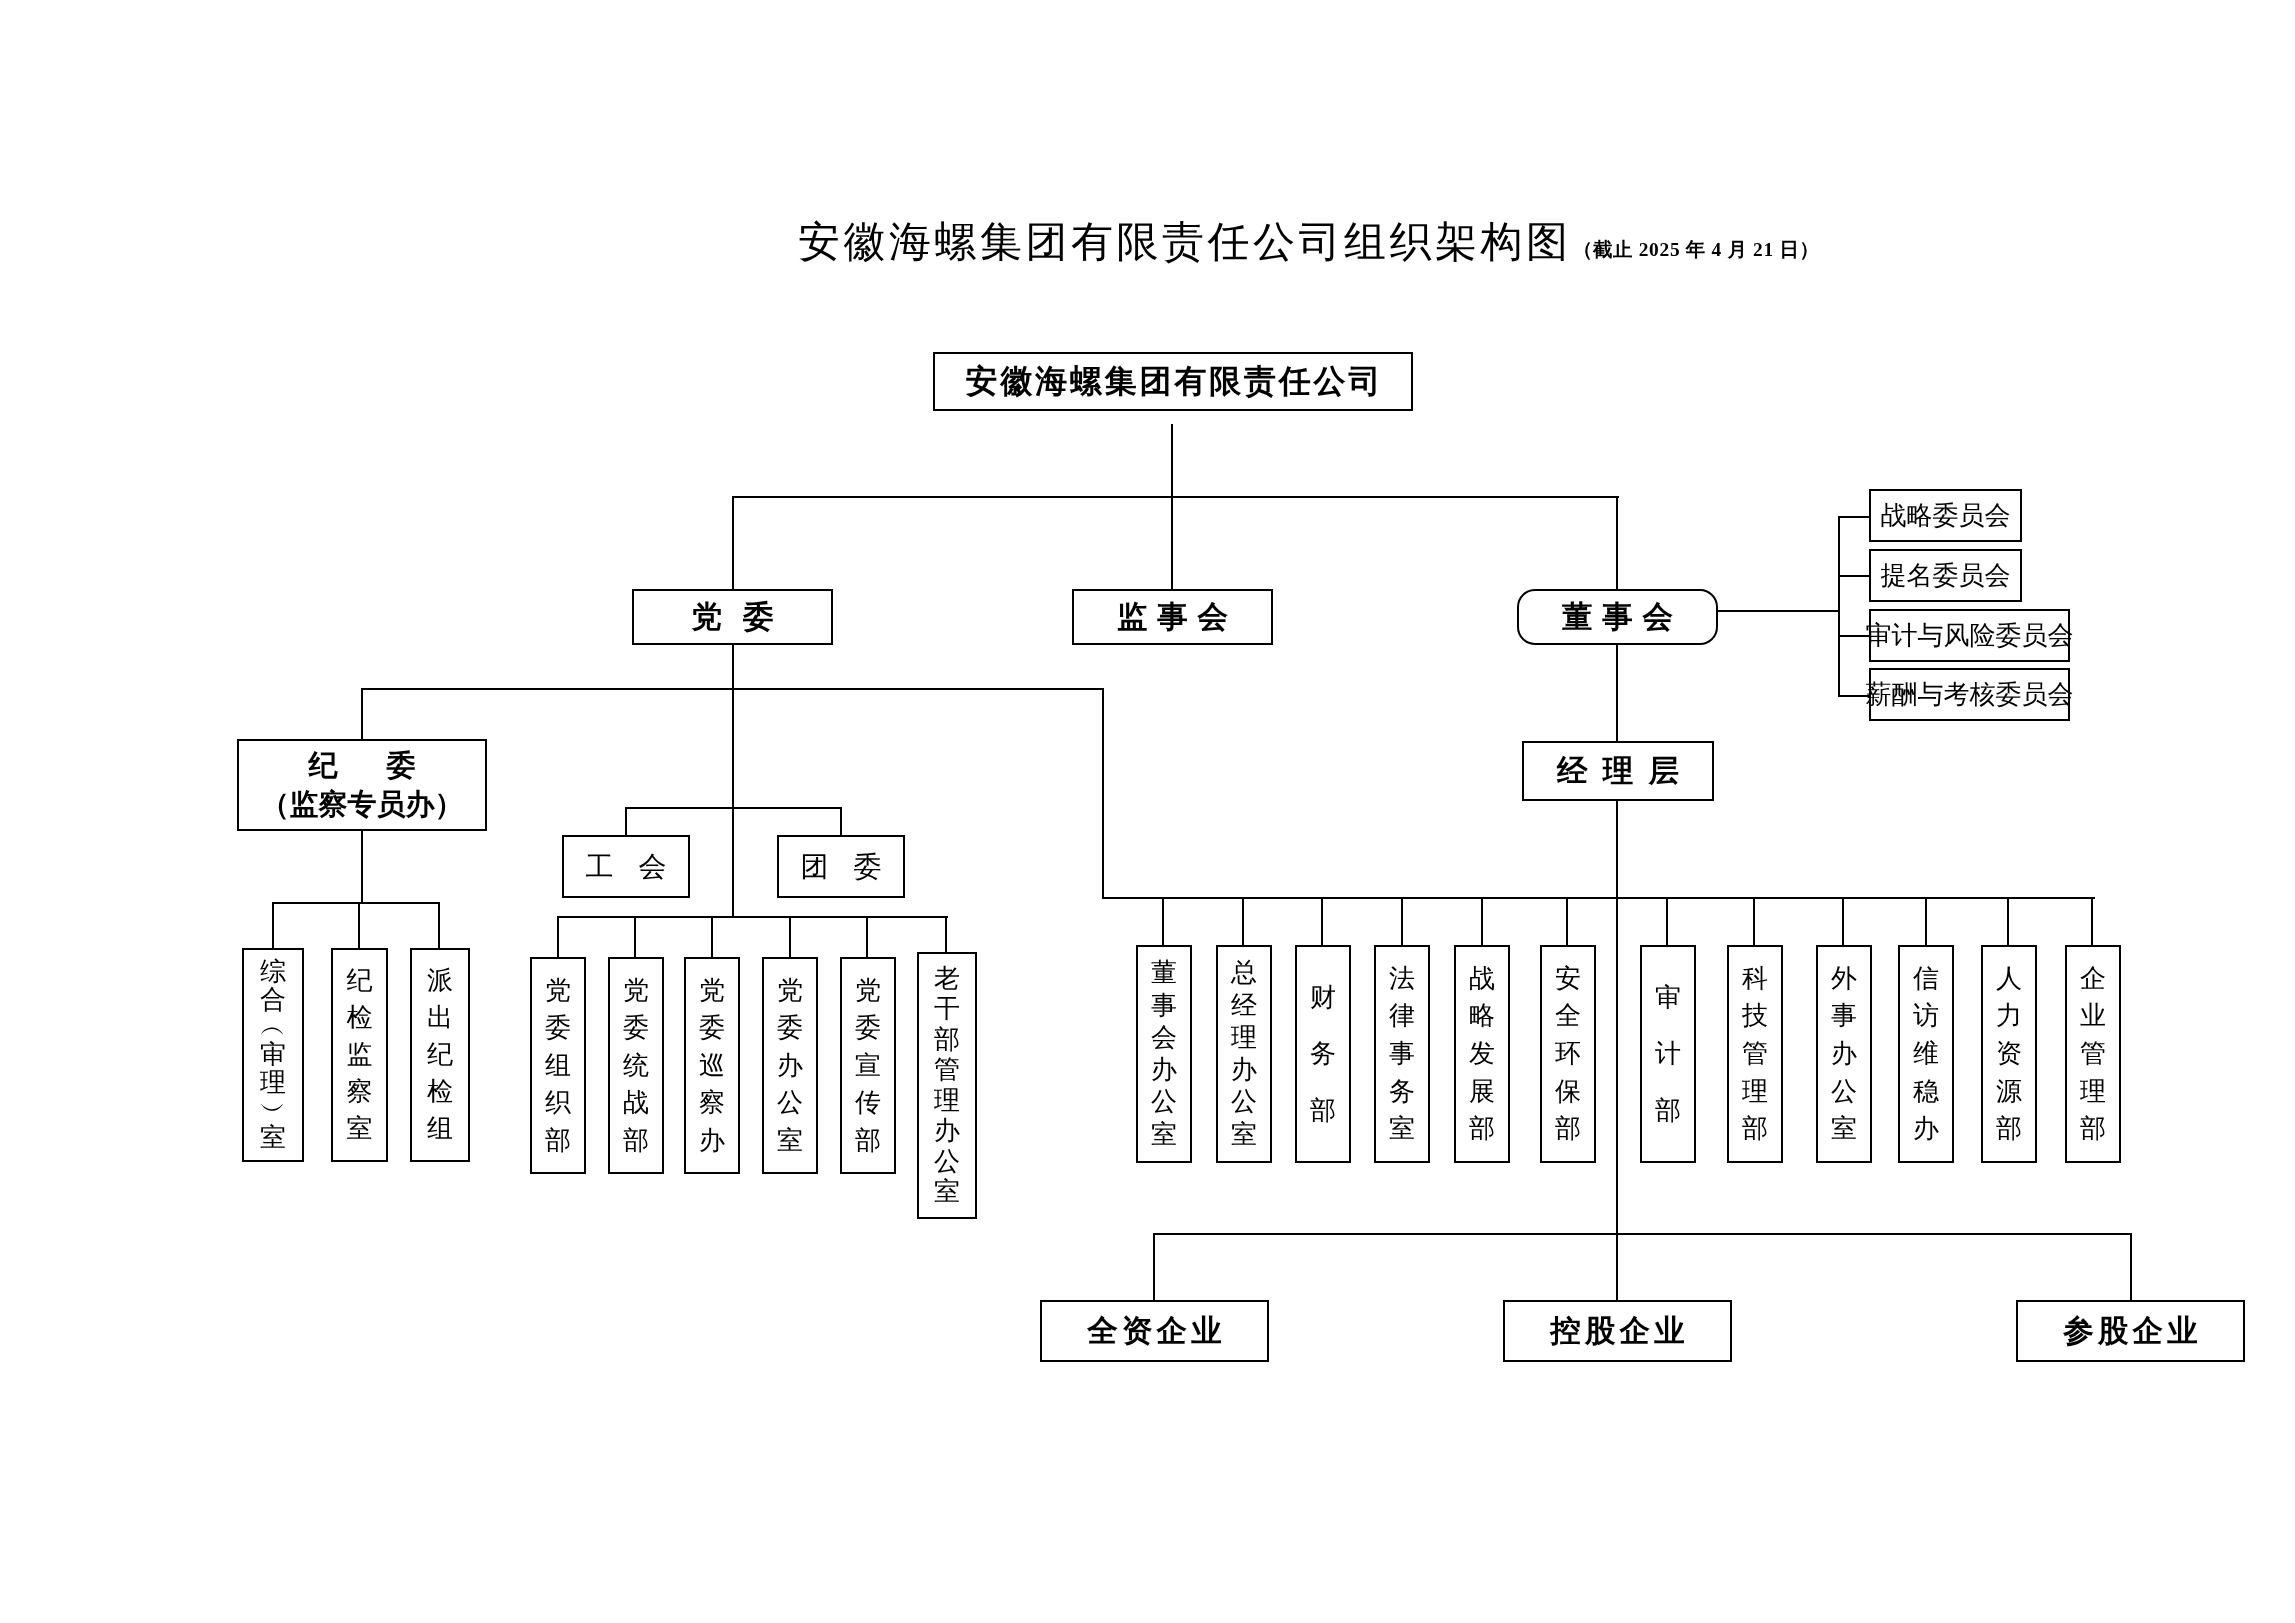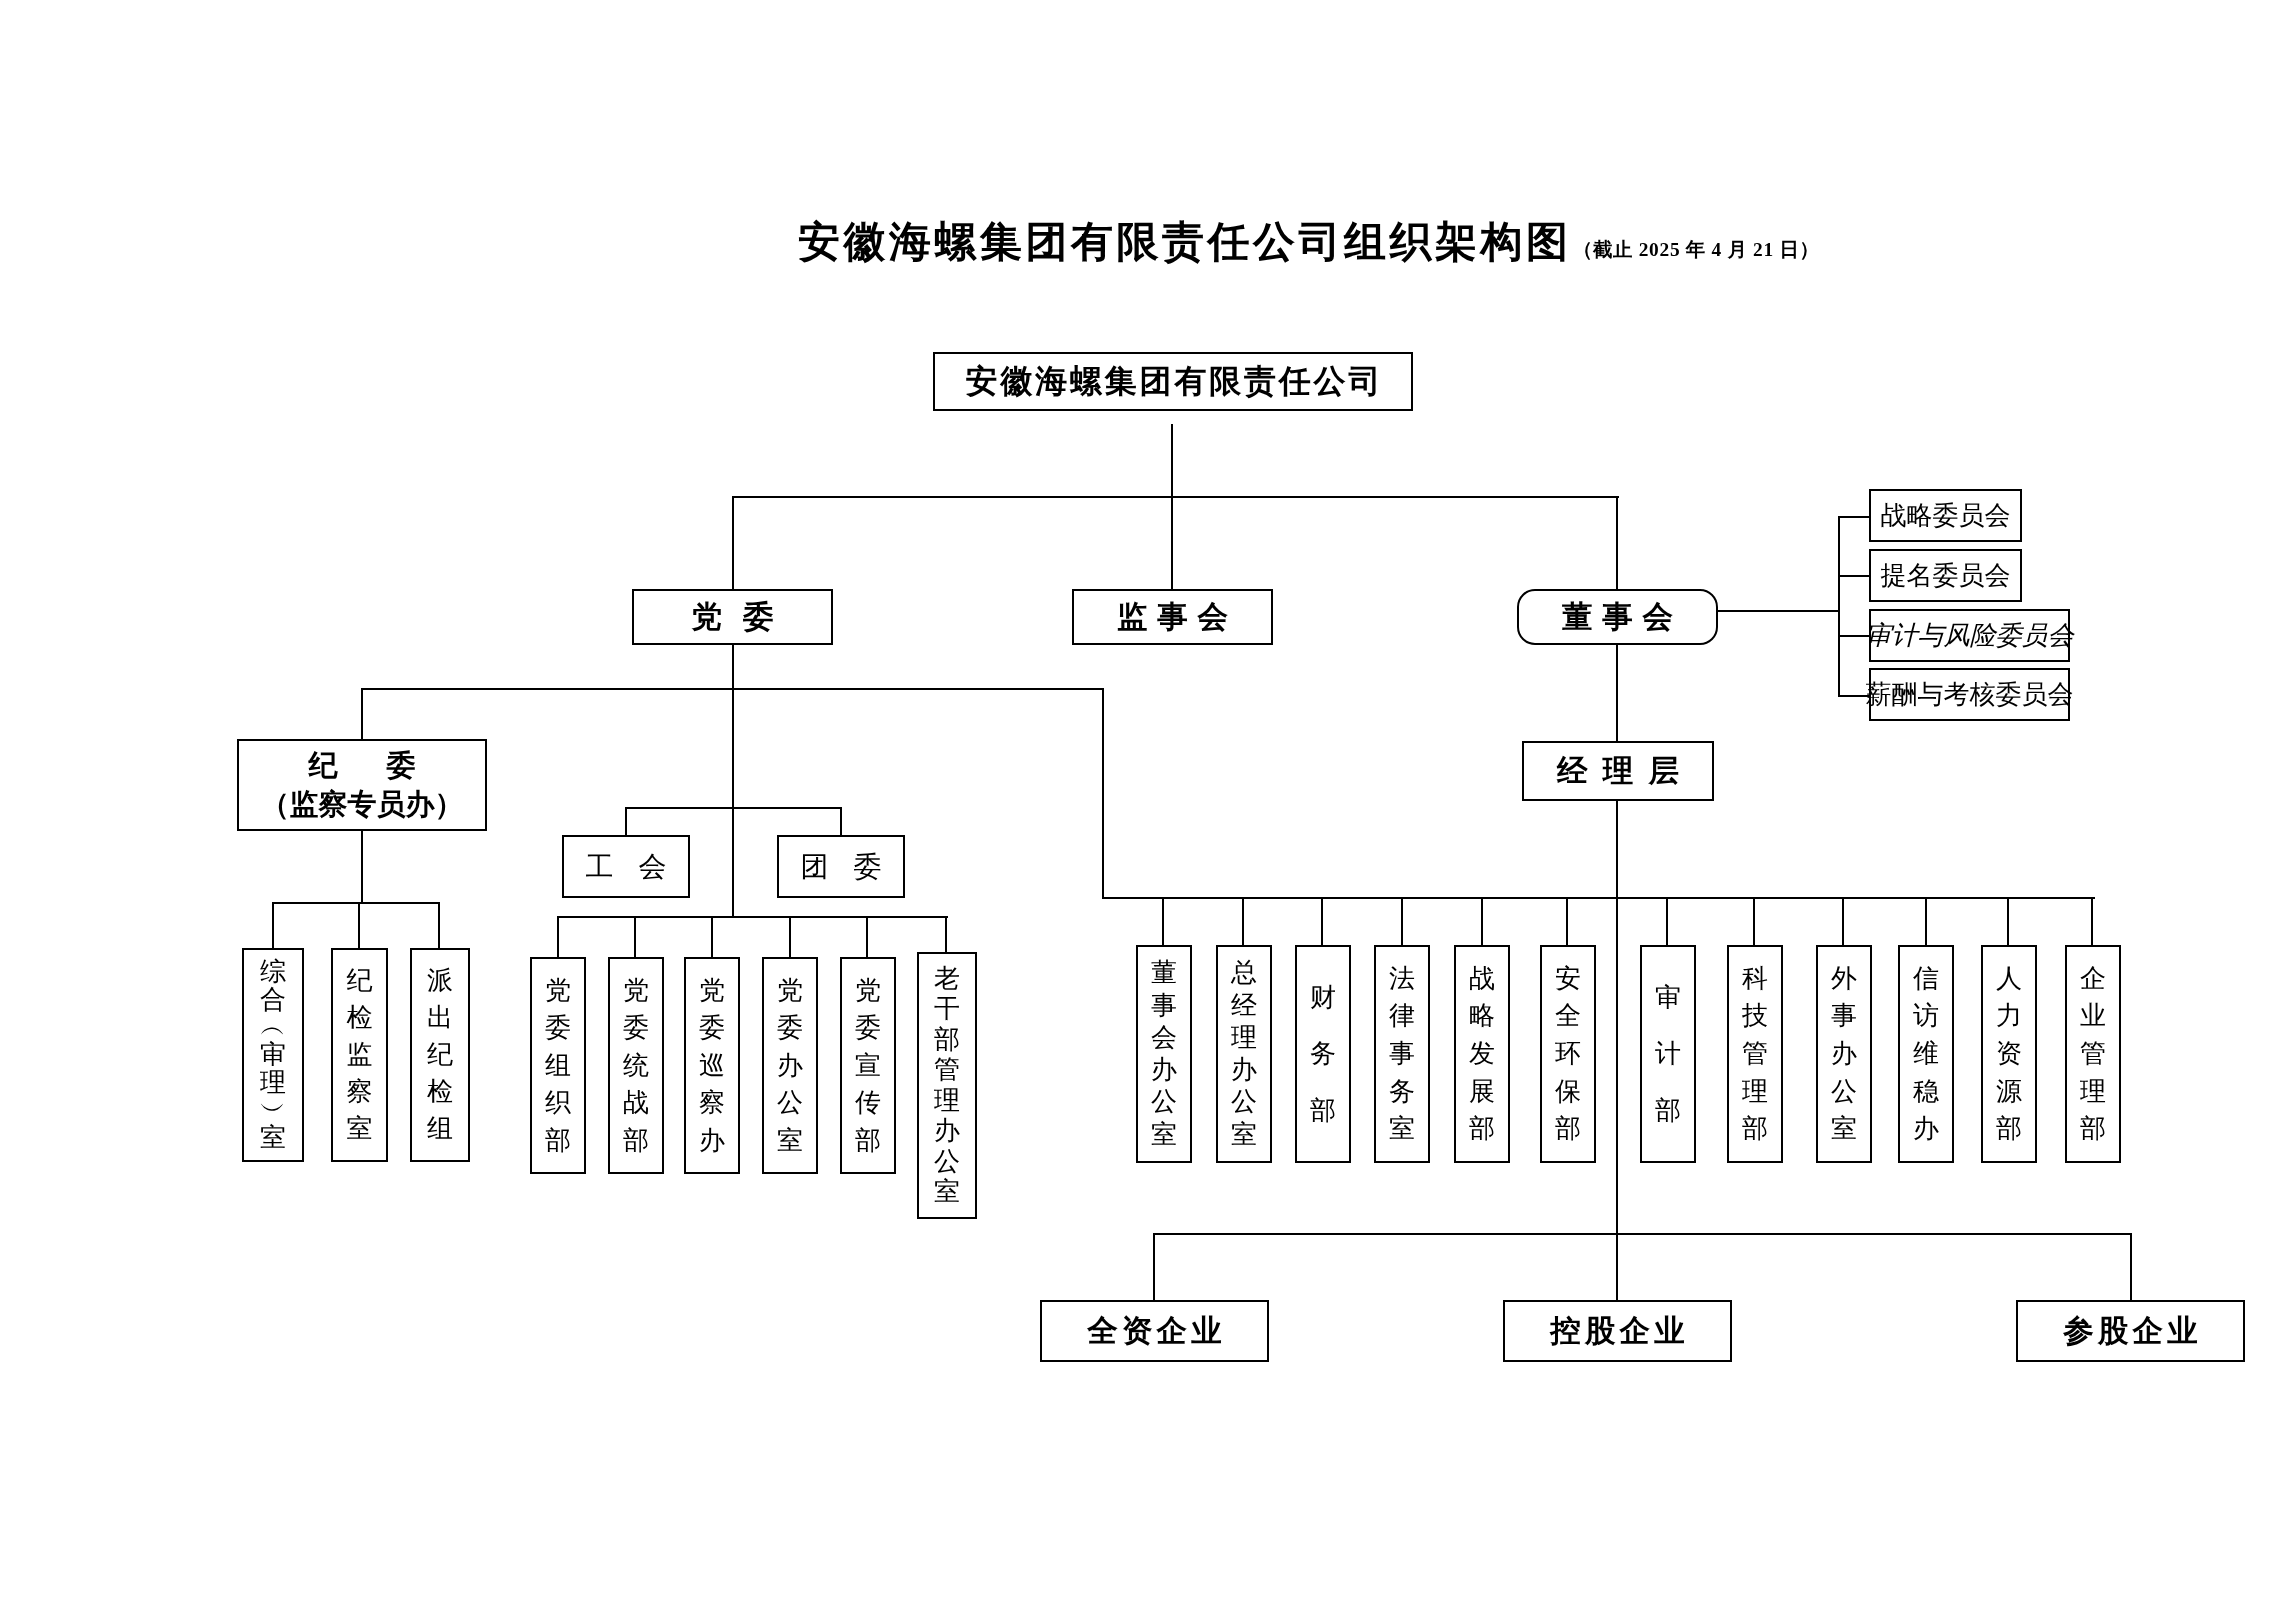--- a/index.html
+++ b/index.html
@@ -9,21 +9,21 @@
     background:#ffffff;
     font-family:"Liberation Serif","DejaVu Serif",serif;
     color:#000;
     overflow:hidden;
   }
   
   #title{
     position:absolute;left:798px;top:214px;
     display:flex;align-items:baseline;white-space:nowrap;
   }
-  #title .main{font-size:42px;font-weight:bold;letter-spacing:3.5px;}
+  #title .main{font-size:42px;font-weight:normal;letter-spacing:3.5px;}
   #title .suffix{font-size:19.4px;font-weight:bold;letter-spacing:0.7px;margin-left:1.4px;}
   
   .box{
     position:absolute;box-sizing:border-box;
     background:#fff;border:2.1px solid #000;
     display:flex;align-items:center;justify-content:center;
     text-align:center;white-space:nowrap;
   }
   .b4{border-width:2.8px;}
   .bold{font-weight:bold;}
@@ -129,21 +129,21 @@
   <div class="box b4 bold fs44" style="left:1517px;top:589px;width:201px;height:56px;border-radius:18px;">
     <span class="sp14">董事会</span>
   </div>
 
   <div class="box fs36" style="left:1869px;top:489px;width:153px;height:53px;">
     <span>战略委员会</span>
   </div>
   <div class="box fs36" style="left:1869px;top:549px;width:153px;height:53px;">
     <span>提名委员会</span>
   </div>
-  <div class="box fs36" style="left:1869px;top:609px;width:201px;height:53px;font-style:italic;">
+  <div class="box fs36" style="left:1869px;top:609px;width:201px;height:53px;">
     <span>审计与风险委员会</span>
   </div>
   <div class="box fs36" style="left:1869px;top:668px;width:201px;height:53px;">
     <span>薪酬与考核委员会</span>
   </div>
 
   <div class="box b4 bold fs42 twoline" style="left:237px;top:739px;width:250px;height:92px;">
     <span class="sp70">纪委</span>
     <span>（监察专员办）</span>
   </div>

